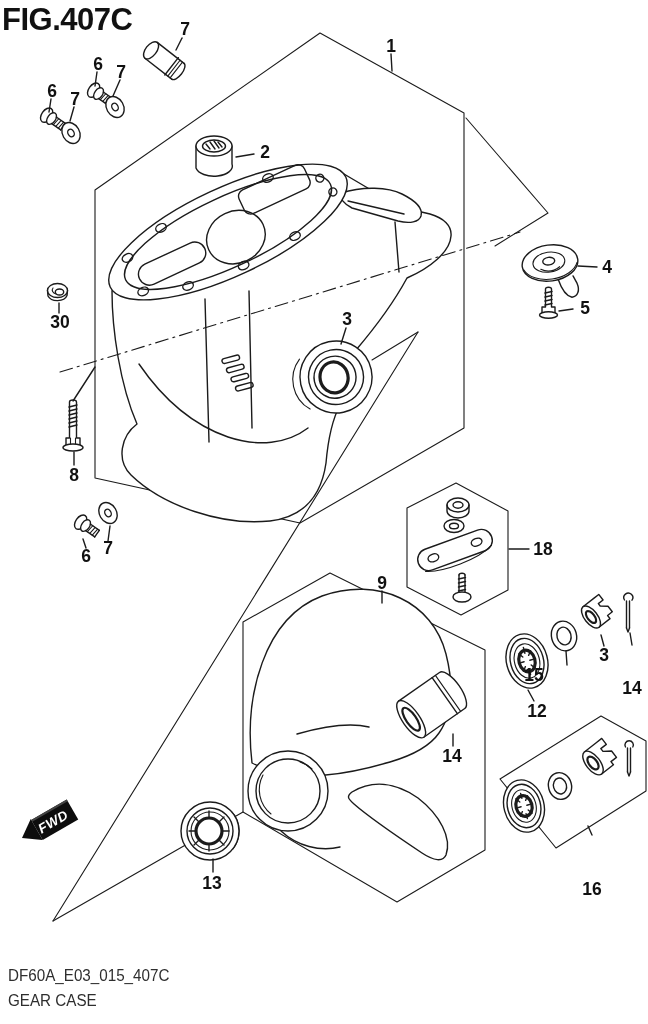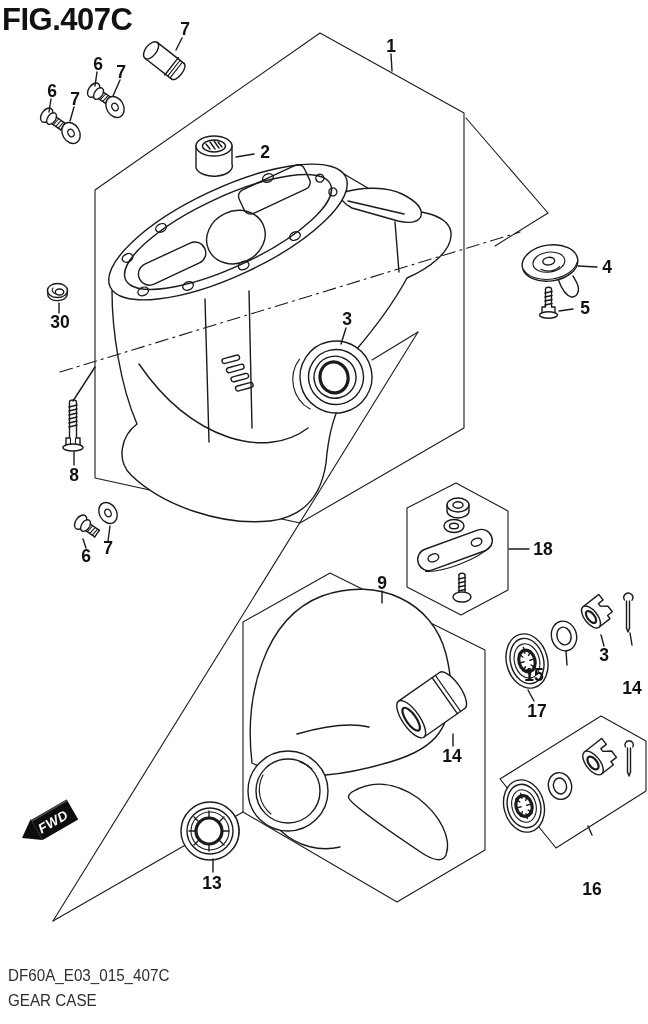--- a/index.html
+++ b/index.html
@@ -375,21 +375,21 @@
   <div class="plabel" style="left:60px;top:322px">30</div>
   <div class="plabel" style="left:347px;top:319px">3</div>
   <div class="plabel" style="left:607px;top:267px">4</div>
   <div class="plabel" style="left:585px;top:308px">5</div>
   <div class="plabel" style="left:74px;top:475px">8</div>
   <div class="plabel" style="left:86px;top:556px">6</div>
   <div class="plabel" style="left:108px;top:548px">7</div>
   <div class="plabel" style="left:543px;top:549px">18</div>
   <div class="plabel" style="left:382px;top:583px">9</div>
   <div class="plabel" style="left:452px;top:756px">14</div>
-  <div class="plabel" style="left:537px;top:711px">17</div>
+  <div class="plabel" style="left:537px;top:711px">12</div>
   <div class="plabel" style="left:534px;top:675px">15</div>
   <div class="plabel" style="left:604px;top:655px">3</div>
   <div class="plabel" style="left:632px;top:688px">14</div>
   <div class="plabel" style="left:212px;top:883px">13</div>
   <div class="plabel" style="left:592px;top:889px">16</div>
 
   <div class="fwd">
     <span class="head"></span>
     <span class="body">FWD</span>
   </div>

